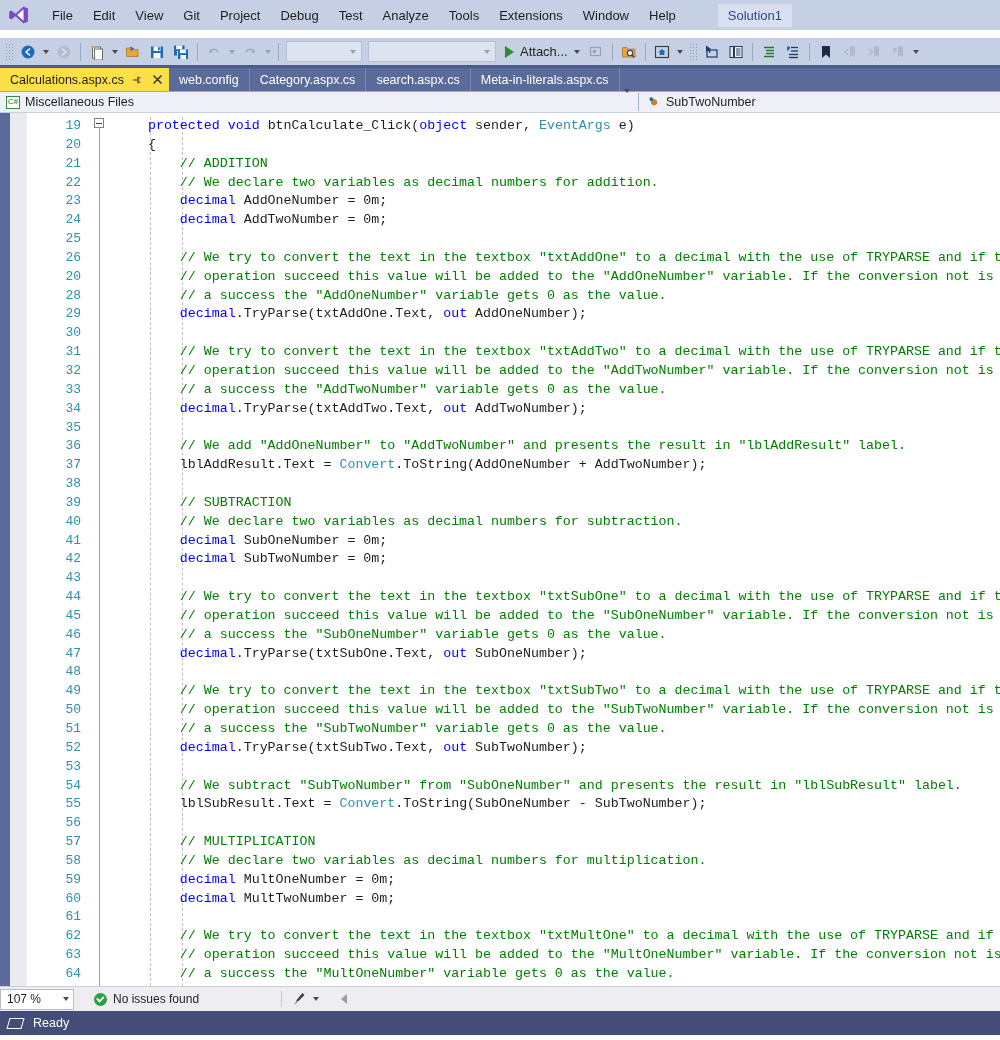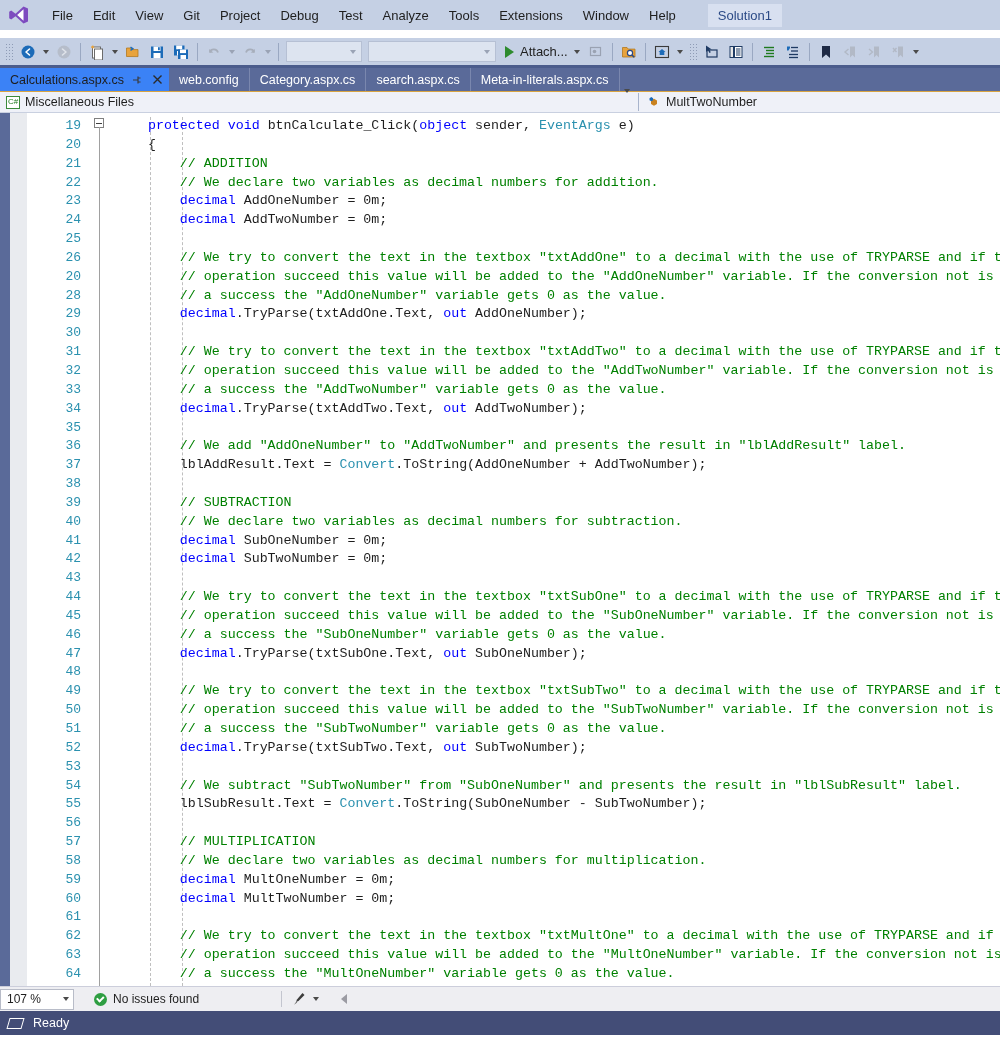--- a/index.html
+++ b/index.html
@@ -44,21 +44,21 @@
   .search-box input {
     border: none; outline: none;
     font-size: 12.5px;
     color: #6d6d6d;
     background: transparent;
     width: 100%;
     font-family: "Liberation Sans", sans-serif;
   }
   .search-icon { width: 14px; height: 14px; flex: 0 0 14px; }
   .solution-name {
-    margin-left: 22px;
+    margin-left: 32px;
     font-size: 13px;
     color: #2b4a86;
     background: #d8e0f0;
     padding: 4px 10px;
   }
 
   
   .toolbar {
     height: 30px;
     background: #c5d0e4;
@@ -127,21 +127,21 @@
     height: 23px;
     display: flex; align-items: center;
     padding: 0 10px;
     font-size: 12.5px;
     color: #ffffff;
     border-right: 1px solid #7a87ae;
     white-space: nowrap;
     cursor: default;
   }
   .tab.active {
-    background: #3b82f6;
+    background: #fde047;
     color: #1e1e1e;
     border-right: none;
     padding-right: 5px;
   }
   .tab-pin, .tab-close {
     margin-left: 7px;
     width: 13px; height: 13px;
     display: flex; align-items: center; justify-content: center;
     cursor: default;
   }
@@ -580,21 +580,21 @@
     <span class="nav-caret"><span class="caret-dn"></span></span>
   </div>
   <div class="nav-divider"></div>
   <div class="nav-combo2">
     <span class="method-icon">
       <svg width="14" height="14" viewBox="0 0 14 14">
         <path d="M4 5.5 l3 -1.8 l3 1.8 v3.4 l-3 1.8 l-3 -1.8 z" fill="#c9821f"></path>
         <path d="M2.5 3.2 l1.8 -1.1 l1.8 1.1 v2 l-1.8 1.1 l-1.8 -1.1 z" fill="#1c6bb8"></path>
       </svg>
     </span>
-    <span class="nav-text">MultTwoNumber</span>
+    <span class="nav-text">SubTwoNumber</span>
   </div>
 </div>
 
 <div class="editor">
   <div class="selmargin"></div>
   <div class="indicator"></div>
   <div class="gutter" id="gutter">
       <div class="ln">19</div>
       <div class="ln">20</div>
       <div class="ln">21</div>

